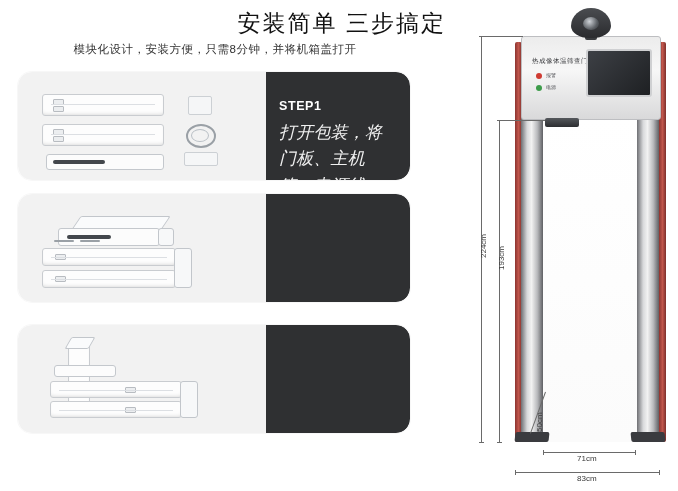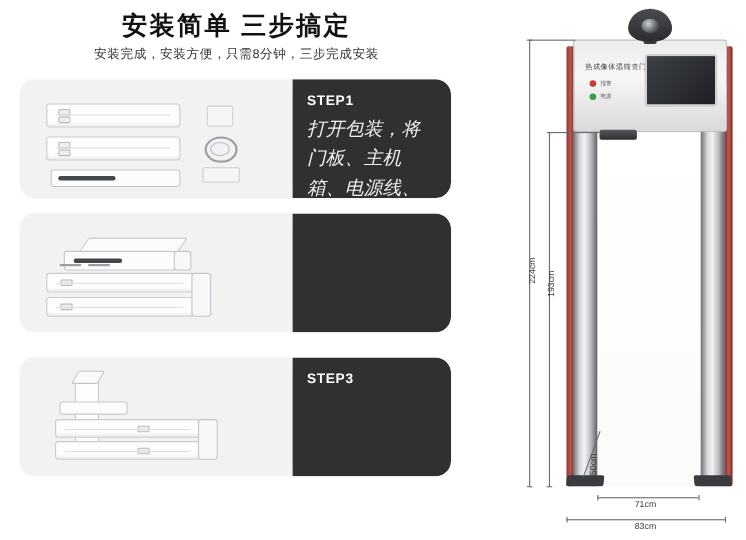--- a/index.html
+++ b/index.html
@@ -27,25 +27,26 @@
     left: 0;
     top: 0;
     width: 430px;
     height: 491px;
   }
   .title {
     position: absolute;
     left: 0;
     top: 8px;
     width: 430px;
-    text-align: center;
+    text-align: right;
     font-size: 23px;
-    font-weight: bold;
+    font-weight: normal;
     letter-spacing: 2px;
     color: #111;
+    padding-left: 16px;
   }
   .subtitle {
     position: absolute;
     left: 0;
     top: 42px;
     width: 430px;
     text-align: center;
     font-size: 11.5px;
     color: #333;
     letter-spacing: 0.5px;
@@ -72,21 +73,21 @@
     background: #f2f2f2;
     border-radius: 14px 0 0 14px;
   }
   .step-text {
     position: relative;
     width: 144px;
     height: 100%;
     background: #2f3032;
     border-radius: 0 14px 14px 0;
     color: #fff;
-    padding: 12px 13px 0 13px;
+    padding: 27px 13px 0 13px;
     box-sizing: border-box;
   }
   .step-label {
     font-size: 12.5px;
     font-weight: bold;
     letter-spacing: 0.6px;
     margin-bottom: 7px;
   }
   .step-desc {
     font-size: 17px;
@@ -324,21 +325,21 @@
   }
 </style>
 </head>
 <body>
 
 <div class="page">
 
   <div class="left-col">
 
     <div class="title">安装简单 三步搞定</div>
-    <div class="subtitle">安装完成，安装方便，只需8分钟，三步完成安装</div>
+    <div class="subtitle">模块化设计，安装方便，只需8分钟，并将机箱盖打开</div>
 
     <div class="step-card s1">
       <div class="step-illus">
 
         <div class="bar" style="left:24px; top:22px; width:120px; height:20px;">
           <div class="slot" style="left:10px; top:4px;"></div>
           <div class="slot" style="left:10px; top:11px;"></div>
           <div class="rail" style="top:9px;"></div>
         </div>
         <div class="bar" style="left:24px; top:52px; width:120px; height:20px;">
@@ -399,21 +400,20 @@
           <div class="rail" style="top:8px;"></div>
         </div>
         <div class="bar" style="left:32px; top:76px; width:130px; height:15px;">
           <div class="slot" style="left:74px; top:5px;"></div>
           <div class="rail" style="top:8px;"></div>
         </div>
         <div class="bar-dark" style="left:162px; top:56px; width:16px; height:35px;"></div>
         <div class="hostbox" style="left:36px; top:40px; width:60px; height:10px;"></div>
       </div>
       <div class="step-text">
-        <div class="step-label">STEP3</div>
       </div>
     </div>
   </div>
 
   <div class="right-col">
 
     <div class="gate">
       <div class="inner-shadow"></div>
 
       <div class="pillar-edge l"></div>

